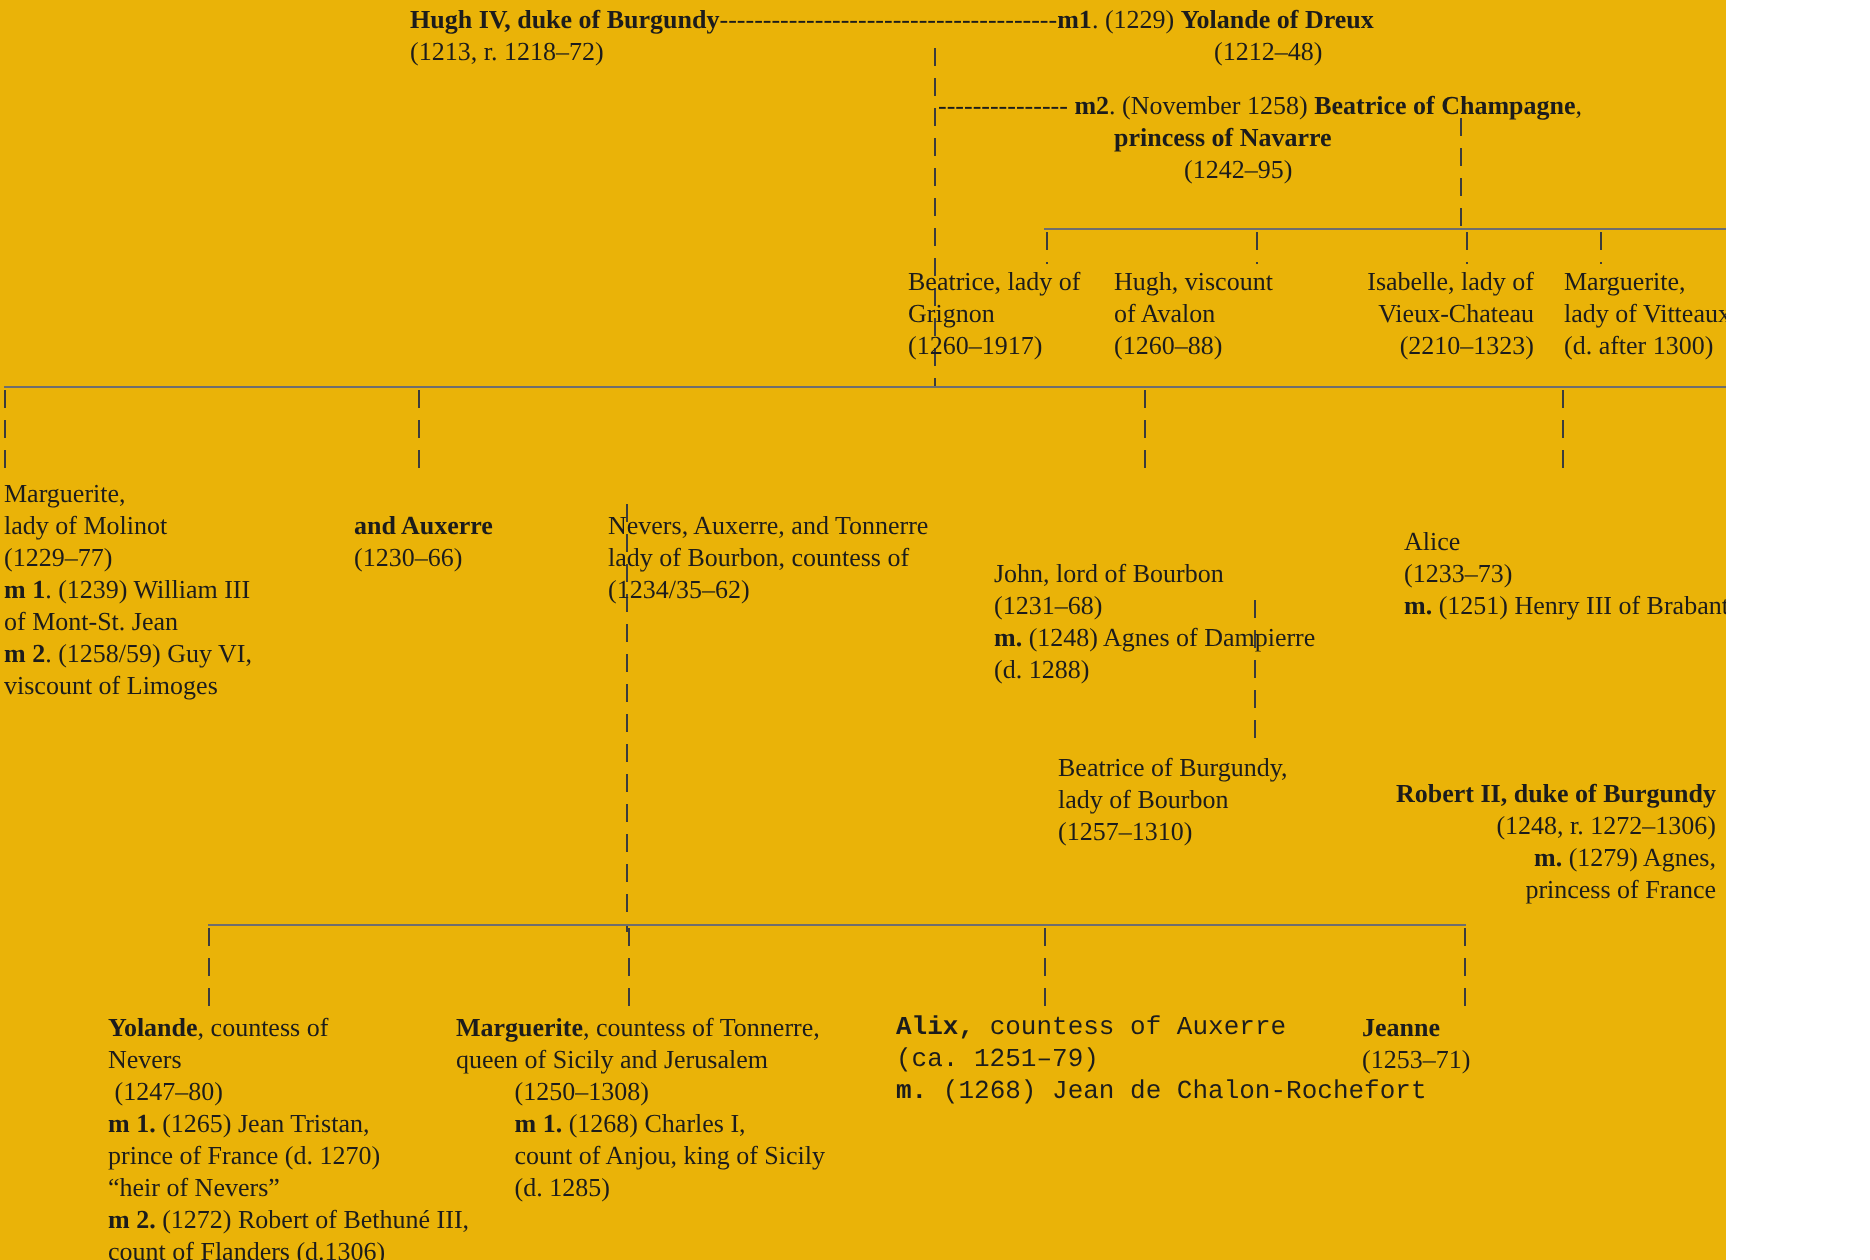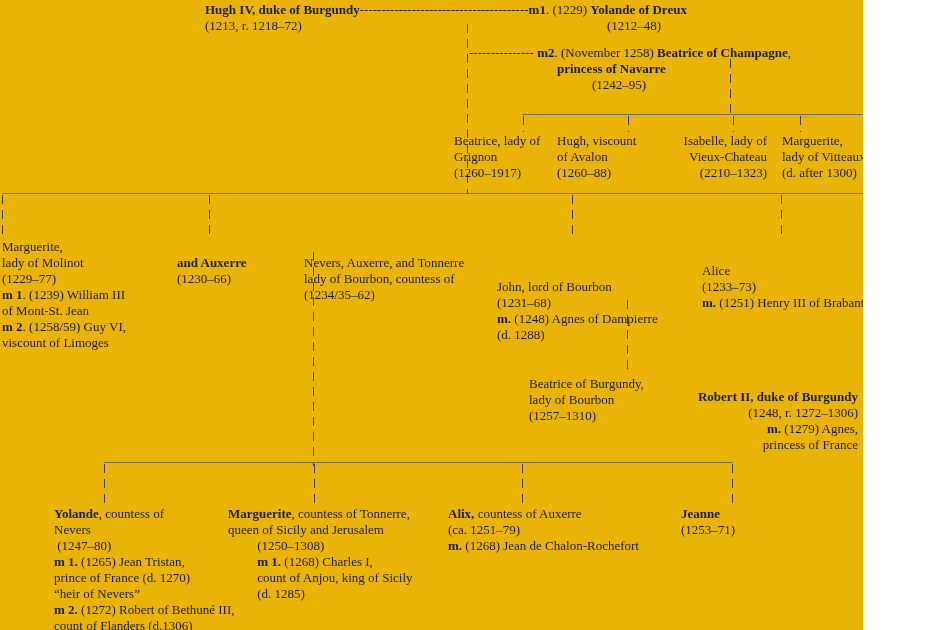--- a/index.html
+++ b/index.html
@@ -64,16 +64,16 @@
   <div class="blk" style="left:2px;top:239px;"><div><span>Marguerite,</span></div><div><span>lady of Molinot</span></div><div><span>(1229–77)</span></div><div><b>m 1</b><span>. (1239) William III</span></div><div><span>of Mont-St. Jean</span></div><div><b>m 2</b><span>. (1258/59) Guy VI,</span></div><div><span>viscount of Limoges</span></div></div>
   <div class="blk ctr" style="left:177px;top:255px;width:120px;"><div><b>and Auxerre</b></div><div><span>(1230–66)</span></div></div>
   <div class="blk ctr" style="left:304px;top:255px;width:200px;"><div><span>Nevers, Auxerre, and Tonnerre</span></div><div><span>lady of Bourbon, countess of</span></div><div><span>(1234/35–62)</span></div></div>
   <div class="blk ctr" style="left:497px;top:239px;width:200px;margin-top:40px;"><div><span>John, lord of Bourbon</span></div><div><span>(1231–68)</span></div><div><b>m.</b><span> (1248) Agnes of Dampierre</span></div><div><span>(d. 1288)</span></div></div>
   <div class="blk ctr" style="left:702px;top:239px;width:200px;margin-top:24px;"><div><span>Alice</span></div><div><span>(1233–73)</span></div><div><b>m.</b><span> (1251) Henry III of Brabant</span></div></div>
   <div class="blk ctr" style="left:529px;top:376px;width:200px;"><div><span>Beatrice of Burgundy,</span></div><div><span>lady of Bourbon</span></div><div><span>(1257–1310)</span></div></div>
   <div class="blk rgt" style="right:5px;top:389px;width:220px;"><div><b>Robert II, duke of Burgundy</b></div><div><span>(1248, r. 1272–1306)</span></div><div><b>m.</b><span> (1279) Agnes,</span></div><div><span>princess of France</span></div></div>
 
   <div class="blk" style="left:54px;top:506px;"><div><b>Yolande</b><span>, countess of</span></div><div><span>Nevers</span></div><div><span> (1247–80)</span></div><div><b>m 1.</b><span> (1265) Jean Tristan,</span></div><div><span>prince of France (d. 1270)</span></div><div><span>“heir of Nevers”</span></div><div><b>m 2.</b><span> (1272) Robert of Bethuné III,</span></div><div><span>count of Flanders (d.1306)</span></div></div>
   <div class="blk" style="left:228px;top:506px;"><div><b>Marguerite</b><span>, countess of Tonnerre,</span></div><div><span>queen of Sicily and Jerusalem</span></div><div><span>         </span><span>(1250–1308)</span></div><div><span>         </span><b>m 1.</b><span> (1268) Charles I,</span></div><div><span>         </span><span>count of Anjou, king of Sicily</span></div><div><span>         </span><span>(d. 1285)</span></div></div>
-  <div class="blk ctr" style="left:448px;top:506px;width:200px;"><div><b>Alix,</b><span> countess of Auxerre</span></div><div><span>(ca. 1251–79)</span></div><div><b>m.</b><span> (1268) Jean de Chalon-Rochefort</span></div></div>
+  <div class="blk ctr" style="left:448px;top:506px;width:200px;font-family:Liberation Mono, monospace;"><div><b>Alix,</b><span> countess of Auxerre</span></div><div><span>(ca. 1251–79)</span></div><div><b>m.</b><span> (1268) Jean de Chalon-Rochefort</span></div></div>
   <div class="blk ctr" style="left:681px;top:506px;width:100px;"><div><b>Jeanne</b></div><div><span>(1253–71)</span></div></div>
 
 </div>
 
 </body></html>

